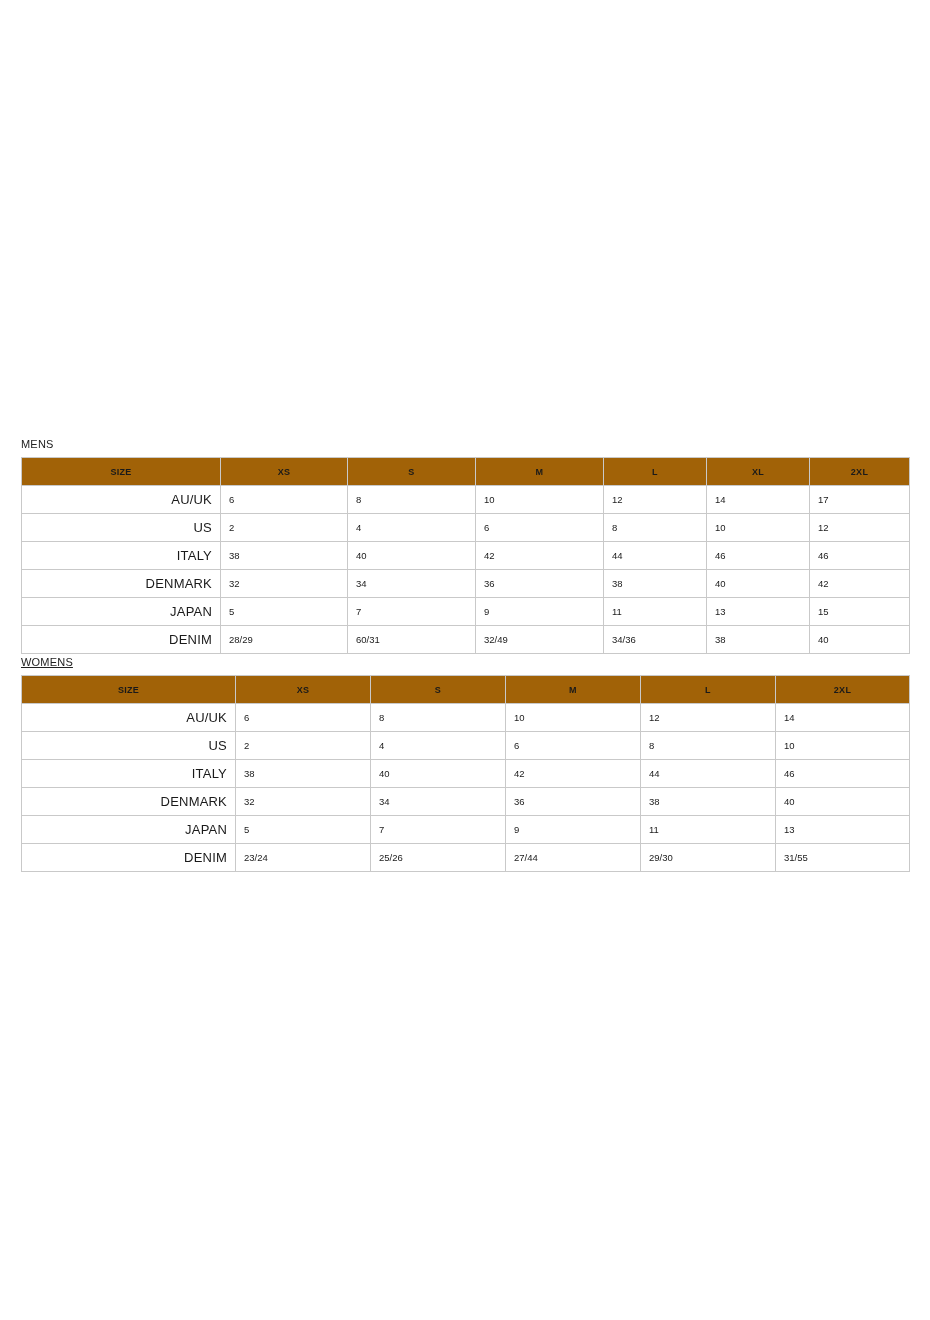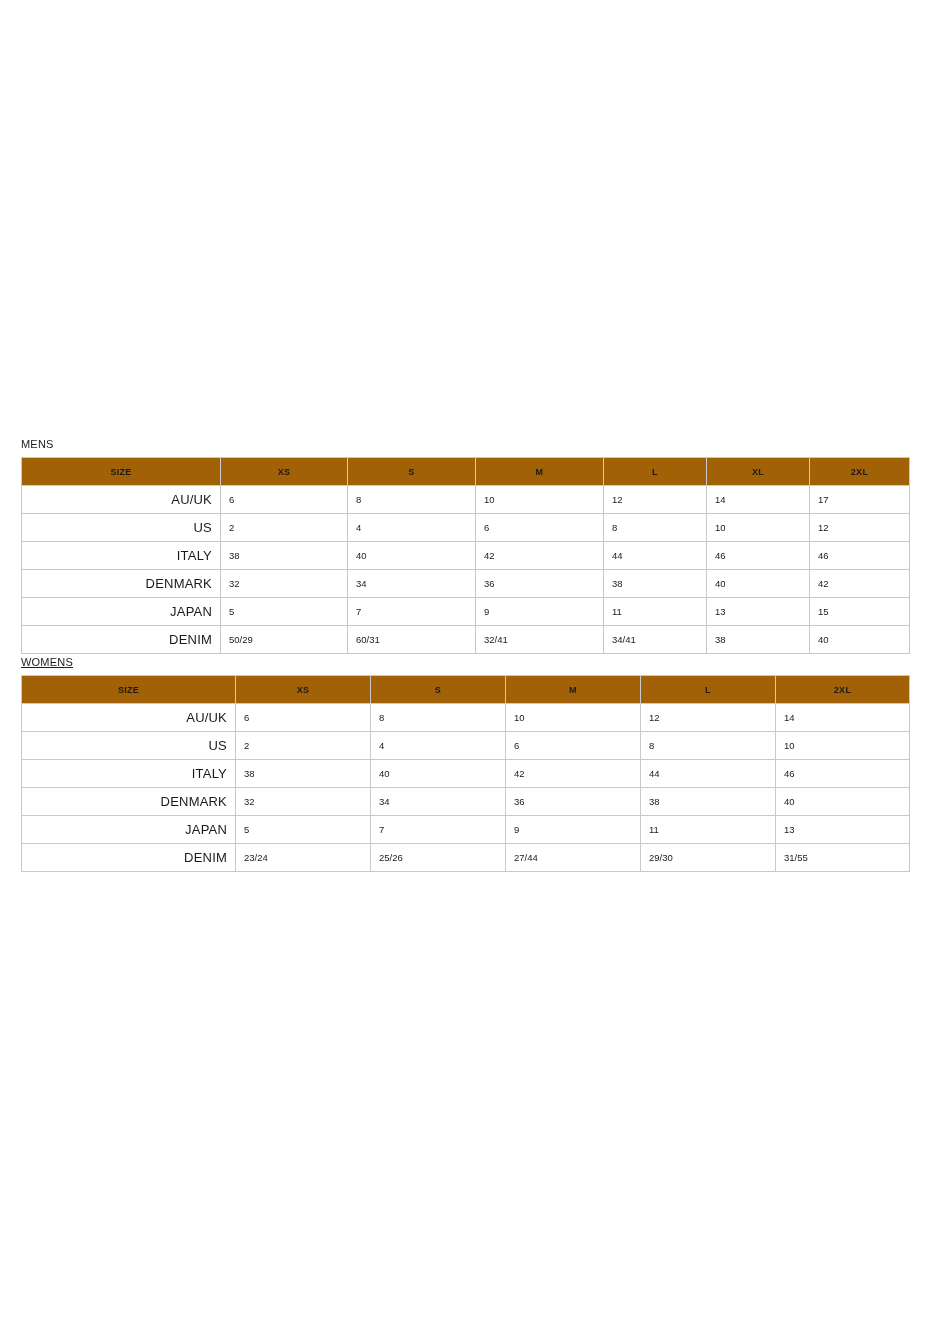--- a/index.html
+++ b/index.html
@@ -155,24 +155,24 @@
         <td class="rowhead">JAPAN</td>
         <td class="val">5</td>
         <td class="val">7</td>
         <td class="val">9</td>
         <td class="val">11</td>
         <td class="val">13</td>
         <td class="val">15</td>
       </tr>
       <tr>
         <td class="rowhead">DENIM</td>
-        <td class="val">50/29</td>
+        <td class="val">28/29</td>
         <td class="val">60/31</td>
-        <td class="val">32/41</td>
-        <td class="val">34/41</td>
+        <td class="val">32/49</td>
+        <td class="val">34/36</td>
         <td class="val">38</td>
         <td class="val">40</td>
       </tr>
     </tbody>
   </table>
 
   <div class="section-label" id="womens-label">WOMENS</div>
 
   <table class="size-table" id="womens-table">
     <colgroup>

